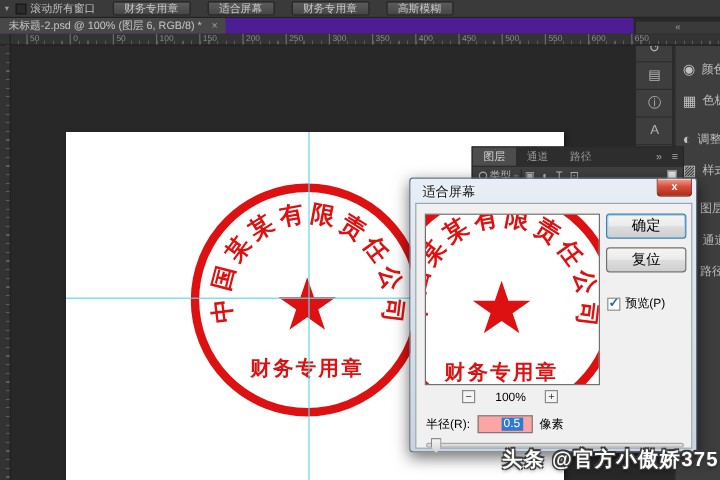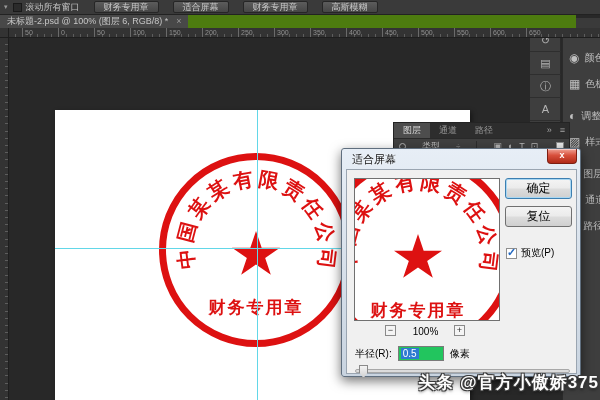--- a/index.html
+++ b/index.html
@@ -7,21 +7,21 @@
   #app{position:relative;width:600px;height:400px;background:#282828}
 
   
   #options-bar{position:absolute;left:0;top:0;width:600px;height:15px;background:#3a3a3a;border-bottom:1px solid #222;display:flex;align-items:center;z-index:10}
   .opt-caret{color:#9a9a9a;font-size:7px;margin:0 5px 0 4px}
   .opt-check{width:9px;height:9px;background:#2b2b2b;border:1px solid #191919;margin-right:4px}
   .opt-label{color:#c2c2c2;font-size:9px}
   .opt-btn{height:12px;padding:0 9px;background:linear-gradient(#5c5c5c,#464646);border:1px solid #262626;border-radius:2px;color:#cacaca;font-size:9px;line-height:10px;margin-left:14px;cursor:pointer}
 
   
-  #tab-bar{position:absolute;left:0;top:15px;width:576px;height:13px;background:#4d7c0f;z-index:10}
+  #tab-bar{position:absolute;left:0;top:15px;width:528px;height:13px;background:#4c1d95;z-index:10}
   #doc-tab{position:absolute;left:0;top:0;height:13px;background:#484848;color:#c6c6c6;font-size:9px;line-height:13px;padding:0 7px;display:flex;gap:8px}
   #doc-tab .tab-close{color:#9a9a9a;font-size:9px}
 
   
   #ruler-h{position:absolute;left:9px;top:28px;width:591px;height:10px;background:#333;border-bottom:1px solid #1e1e1e;overflow:hidden;z-index:9}
   #ruler-h .ticks{position:absolute;left:0;bottom:0;width:100%;height:3px;background:repeating-linear-gradient(90deg,transparent 0 6.2px,#5d5d5d 6.2px 7.2px)}
   .ruler-label{position:absolute;top:0;height:10px;border-left:1px solid #6a6a6a;padding-left:2px;color:#8f8f8f;font-size:7px;line-height:9px}
   #ruler-corner{position:absolute;left:0;top:28px;width:9px;height:10px;background:#333;border-right:1px solid #1e1e1e;border-bottom:1px solid #1e1e1e;z-index:9}
   #ruler-v{position:absolute;left:0;top:38px;width:9px;height:362px;background:#333;border-right:1px solid #1e1e1e;z-index:9}
   #ruler-v .ticks{position:absolute;right:0;top:0;width:3px;height:100%;background:repeating-linear-gradient(180deg,transparent 0 6.2px,#5d5d5d 6.2px 7.2px)}
@@ -38,21 +38,21 @@
   .stamp-arc-char{position:absolute;font-size:20px;font-weight:700;line-height:1}
   .stamp-bottom-text{position:absolute;transform:translate(-50%,-50%);font-size:17px;font-weight:700;letter-spacing:2px;white-space:nowrap}
 
   
   #layers-panel{position:absolute;left:393px;top:122px;width:177px;height:56px;background:#3a3a3a;border:1px solid #242424;z-index:5}
   #lp-tabs{display:flex;align-items:stretch;height:15px;background:#2d2d2d}
   .lp-tab{padding:0 9px;font-size:9px;line-height:15px;color:#979797;cursor:pointer}
   .lp-tab.active{background:#4d4d4d;color:#d8d8d8}
   #lp-tabs .spacer{flex:1}
   .lp-icon-btn{color:#a5a5a5;font-size:9px;line-height:15px;padding:0 4px;cursor:pointer}
-  #lp-filter{display:flex;align-items:center;height:15px;background:#404040;border-top:1px solid #2a2a2a;padding:0 5px;gap:16px}
+  #lp-filter{display:flex;align-items:center;height:15px;background:#404040;border-top:1px solid #2a2a2a;padding:0 5px;gap:2px}
   .mag{position:relative;width:7px;height:7px;border:1px solid #b0b0b0;border-radius:50%;flex:0 0 auto}
   .mag::after{content:"";position:absolute;left:5px;top:6px;width:4px;height:1px;background:#b0b0b0;transform:rotate(45deg)}
   .lp-filter-label{color:#bdbdbd;font-size:9px}
   .lp-dd{color:#9a9a9a;font-size:8px}
   .lp-sep{width:1px;height:10px;background:#2c2c2c}
   .lp-ficon{color:#b5b5b5;font-size:9px;line-height:14px;cursor:pointer}
   #lp-toggle{margin-left:auto;width:8px;height:8px;background:#e8e8e8;border:1px solid #888}
 
   
   #dock-header{position:absolute;left:530px;top:18px;width:70px;height:11px;background:#3a3a3a;border-bottom:1px solid #2a2a2a;color:#9a9a9a;font-size:8px;line-height:10px;text-align:center;z-index:4;cursor:pointer}
@@ -75,21 +75,21 @@
   #zoom-level{position:absolute;left:52px;top:156px;width:53px;text-align:center;font-size:10px;color:#000}
   .dlg-btn{position:absolute;left:158px;width:67px;height:21px;background:linear-gradient(#f4f4f4,#ebebeb 48%,#dddddd 52%,#cfcfcf);border:1px solid #707070;border-radius:3px;font-size:12px;color:#000;text-align:center;line-height:19px;cursor:pointer}
   #btn-ok{top:8px;border-color:#3c7fb1;box-shadow:0 0 0 1px #a9d7f2 inset}
   #btn-reset{top:36px}
   #preview-check-row{position:absolute;left:159px;top:76px;display:flex;align-items:center;gap:4px}
   #preview-checkbox{position:relative;width:11px;height:11px;background:#fff;border:1px solid #8e8e8e;cursor:pointer}
   #preview-checkbox .check{position:absolute;left:0px;top:-3px;color:#2569c0;font-size:11px;font-weight:bold}
   #preview-check-label{font-size:10px;color:#000}
   #radius-row{position:absolute;left:8px;top:176px;display:flex;align-items:center;gap:6px}
   #radius-label{font-size:10px;color:#000}
-  #radius-input{width:46px;height:15px;background:#22c55e;border:1px solid #7a7a7a;font-size:10px;line-height:13px;padding-left:2px;cursor:text}
+  #radius-input{width:46px;height:15px;background:#fca5a5;border:1px solid #7a7a7a;font-size:10px;line-height:13px;padding-left:19px;cursor:text}
   #radius-input .sel{background:#2e7ad1;color:#fff;padding:0 2px}
   #radius-unit{font-size:10px;color:#000}
   #slider-track{position:absolute;left:8px;top:199px;width:215px;height:4px;background:#dcdcdc;border:1px solid #a8a8a8;border-radius:2px;cursor:pointer}
   #slider-thumb{position:absolute;left:3px;top:-5px;width:9px;height:13px;background:linear-gradient(#f7f7f7,#cfcfcf);box-shadow:inset 0 0 0 1px #8a8a8a;clip-path:polygon(0 0,100% 0,100% 55%,50% 100%,0 55%);cursor:grab}
 
   
   #watermark{position:absolute;right:1px;top:371px;z-index:60;font-size:17px;font-weight:bold;color:#fdfdfd;letter-spacing:1px;white-space:nowrap;
     text-shadow:-1px -1px 0 #3a3a3a,1px -1px 0 #3a3a3a,-1px 1px 0 #3a3a3a,1px 1px 0 #3a3a3a,0 2px 3px rgba(0,0,0,.5)}
 </style>
 </head>

